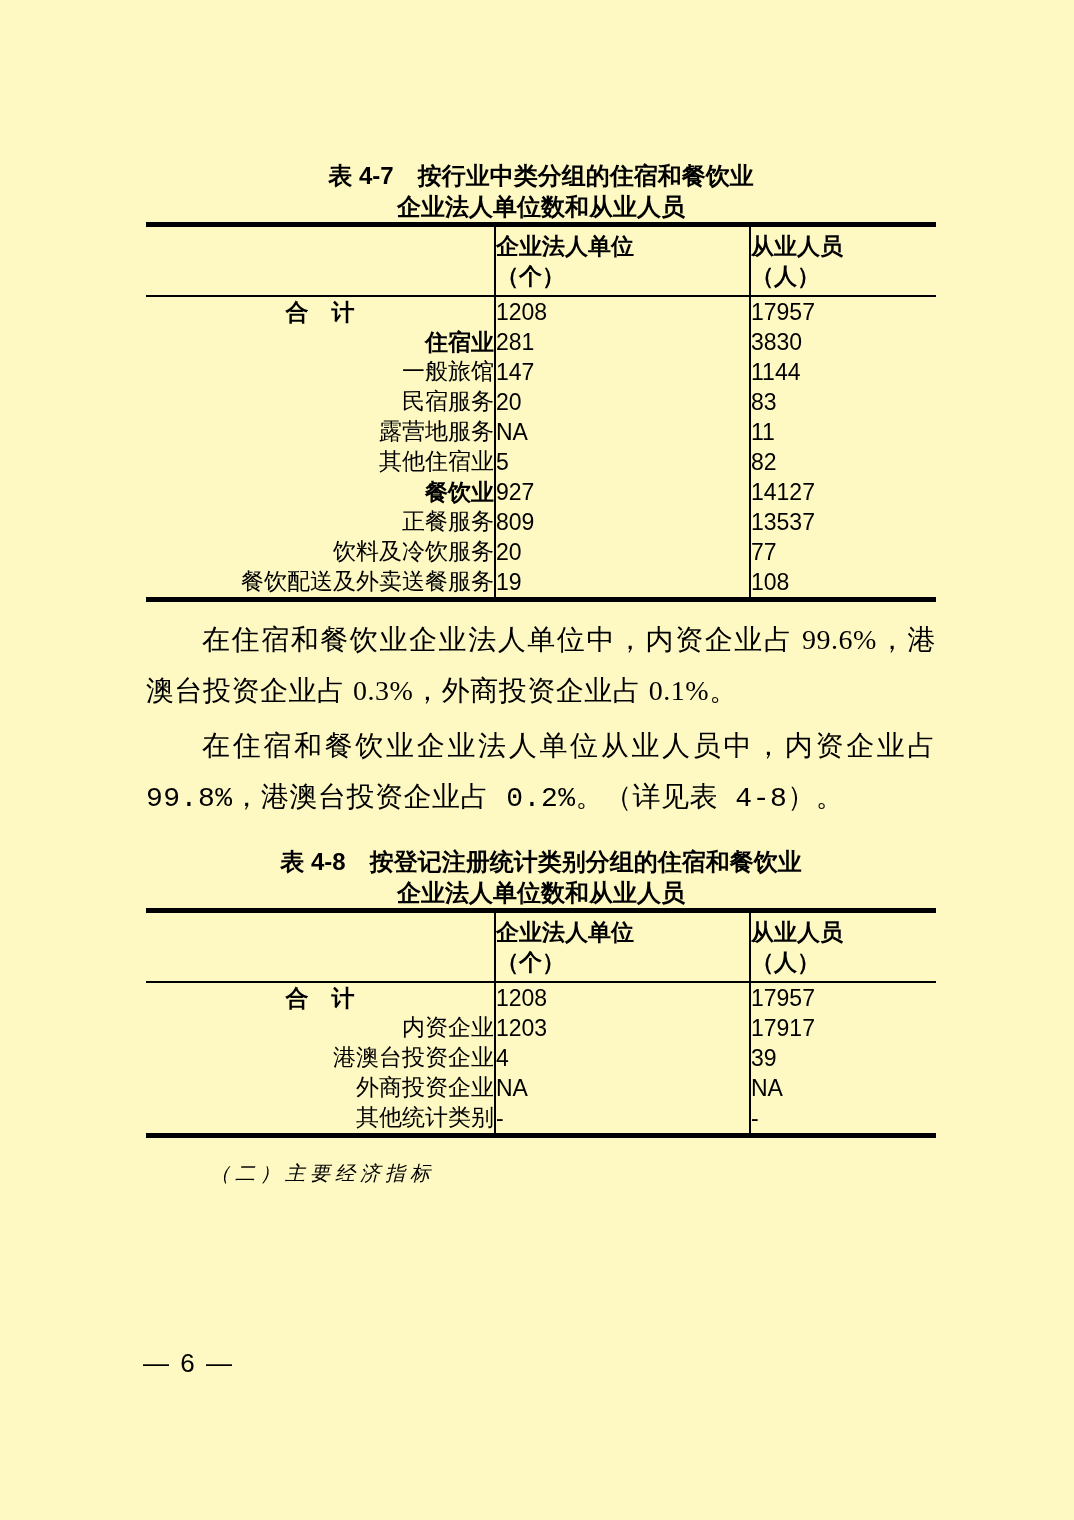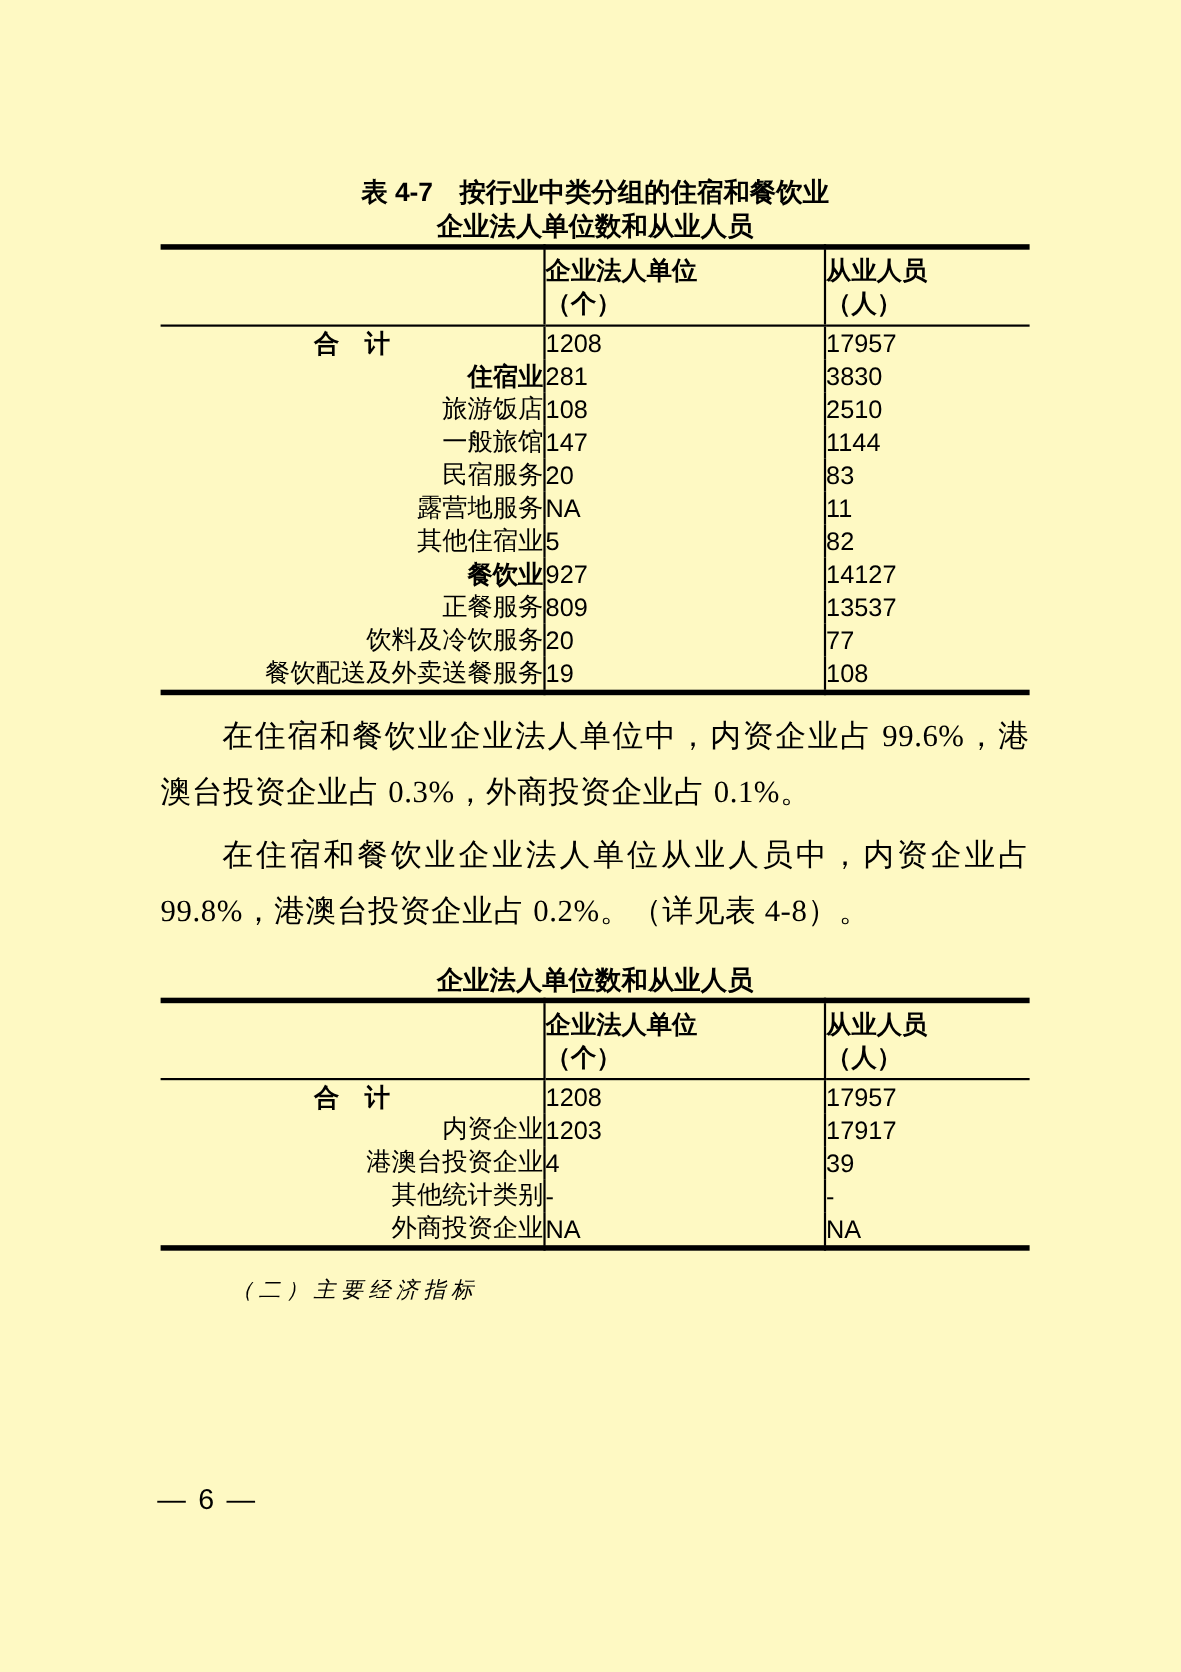--- a/index.html
+++ b/index.html
@@ -76,21 +76,21 @@
 
   .body-para {
     margin: 0;
     font-size: 28px;
     line-height: 51px;
     letter-spacing: 0.5px;
     text-align: justify;
     text-indent: 56px;
   }
   .para-1 { margin-top: 12px; }
-  .para-2 { margin-top: 6px; }
+  .para-2 { margin-top: 6px; font-family: Liberation Mono, monospace; }
 
   .title-48 { margin-top: 22px; }
 
   .section-heading {
     margin-top: 22px;
     margin-left: 64px;
     font-size: 20px;
     font-style: italic;
     letter-spacing: 5px;
     font-family: "Liberation Serif", serif;
@@ -140,25 +140,20 @@
           <td class="lbl">合　计</td>
           <td class="num">1208</td>
           <td class="num">17957</td>
         </tr>
         <tr class="row-group">
           <td class="lbl">住宿业</td>
           <td class="num">281</td>
           <td class="num">3830</td>
         </tr>
         <tr class="row-sub">
-          <td class="lbl">旅游饭店</td>
-          <td class="num">108</td>
-          <td class="num">2510</td>
-        </tr>
-        <tr class="row-sub">
           <td class="lbl">一般旅馆</td>
           <td class="num">147</td>
           <td class="num">1144</td>
         </tr>
         <tr class="row-sub">
           <td class="lbl">民宿服务</td>
           <td class="num">20</td>
           <td class="num">83</td>
         </tr>
         <tr class="row-sub">
@@ -191,20 +186,21 @@
           <td class="num">19</td>
           <td class="num">108</td>
         </tr>
       </tbody>
     </table>
 
     <p class="body-para para-1">在住宿和餐饮业企业法人单位中，内资企业占 99.6%，港澳台投资企业占 0.3%，外商投资企业占 0.1%。</p>
     <p class="body-para para-2">在住宿和餐饮业企业法人单位从业人员中，内资企业占 99.8%，港澳台投资企业占 0.2%。（详见表 4-8）。</p>
 
     <div class="table-title title-48">
+      <div>表 4-8　按登记注册统计类别分组的住宿和餐饮业</div>
       <div>企业法人单位数和从业人员</div>
     </div>
 
     <table class="stat-table">
       <colgroup>
           <col class="c1">
           <col class="c2">
           <col class="c3">
         </colgroup>
       <thead>
@@ -230,29 +226,29 @@
           <td class="lbl">内资企业</td>
           <td class="num">1203</td>
           <td class="num">17917</td>
         </tr>
         <tr>
           <td class="lbl">港澳台投资企业</td>
           <td class="num">4</td>
           <td class="num">39</td>
         </tr>
         <tr>
+          <td class="lbl">外商投资企业</td>
+          <td class="num">NA</td>
+          <td class="num">NA</td>
+        </tr>
+        <tr>
           <td class="lbl">其他统计类别</td>
           <td class="num">-</td>
           <td class="num">-</td>
         </tr>
-        <tr>
-          <td class="lbl">外商投资企业</td>
-          <td class="num">NA</td>
-          <td class="num">NA</td>
-        </tr>
       </tbody>
     </table>
 
     <div class="section-heading">（二）主要经济指标</div>
 
   </div>
 
   <div class="page-number">— 6 —</div>
 </div>
 

